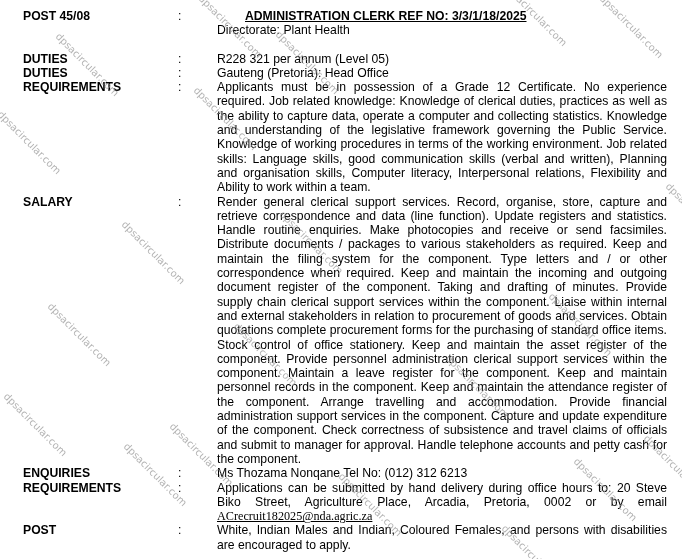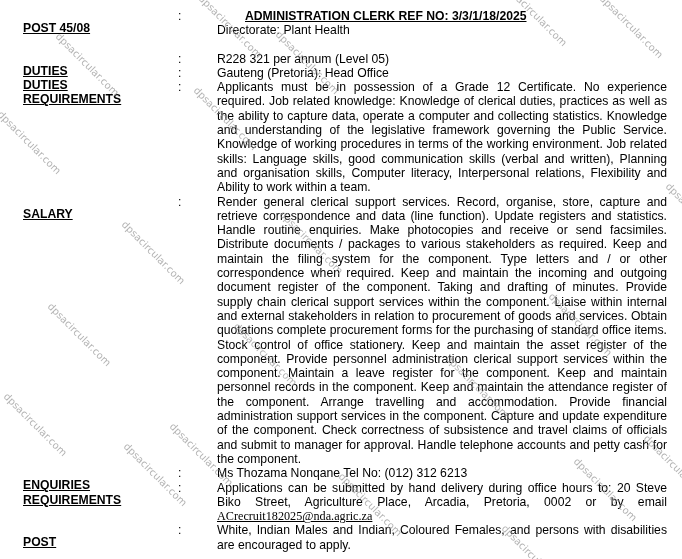--- a/index.html
+++ b/index.html
@@ -6,22 +6,22 @@
     body {
       width: 682px; height: 559px; overflow: hidden; position: relative;
       font-family: "Liberation Sans", sans-serif;
       color: #000;
       font-size: 12.2px;
       line-height: 14.3px;
     }
     .doc { position: absolute; left: 0; top: 9px; width: 682px; }
     .row { position: relative; display: block; }
     .label {
-      position: absolute; left: 23px; top: 12px;
-      font-weight: bold; text-decoration: underline;
+      position: absolute; left: 23px; top: 0;
+      font-weight: bold; 
       white-space: nowrap;
     }
     .colon { position: absolute; left: 178px; top: 0; }
     .value {
       margin-left: 217px; width: 450px;
       text-align: justify;
     }
     .value .sub { display: block; }
     .gap { height: 14px; }
     .email { text-decoration: underline; font-family: Liberation Serif, serif; }

